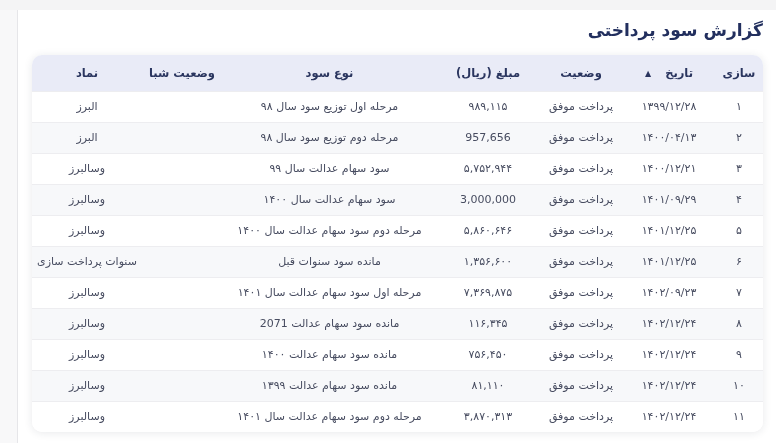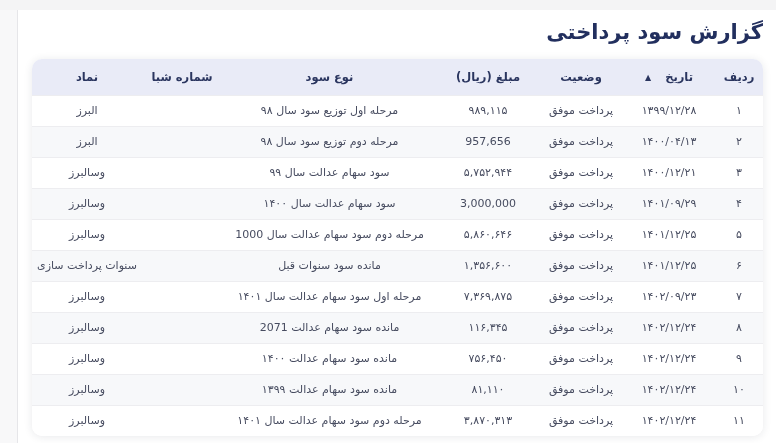--- a/index.html
+++ b/index.html
@@ -16,21 +16,21 @@
   }
   .scrollbar-track {
     position: absolute; top: 10px; bottom: 0; left: 0; width: 18px;
     background: #f8f8f9; border-right: 1px solid #e6e6e9;
   }
   .content {
     position: absolute; top: 10px; right: 0; width: 758px; bottom: 0;
     direction: rtl;
   }
   .page-title {
-    font-size: 21px; font-weight: bold; color: #222f5e;
+    font-size: 17px; font-weight: bold; color: #222f5e;
     text-align: right;
     margin: 10px 13px 15px 0;
   }
   .card {
     margin: 0 13px 0 14px;
     background: #ffffff;
     border-radius: 10px;
     box-shadow: 0 1px 8px rgba(30,35,60,0.10);
     overflow: hidden;
   }
@@ -78,26 +78,26 @@
 
 <div class="viewport">
   <div class="top-strip"></div>
   <div class="scrollbar-track"></div>
   <div class="content">
     <h1 class="page-title">گزارش سود پرداختی</h1>
     <div class="card">
       <table>
         <thead>
           <tr id="header-row">
-              <th><span>ردیف</span></th>
+              <th><span>سازی</span></th>
               <th><span>تاریخ</span><span class="sort-icon">▲</span></th>
               <th><span>وضعیت</span></th>
               <th><span>مبلغ (ریال)</span></th>
               <th><span>نوع سود</span></th>
-              <th><span>شماره شبا</span></th>
+              <th><span>وضعیت شبا</span></th>
               <th><span>نماد</span></th>
             </tr>
         </thead>
         <tbody id="table-body">
             <tr>
               <td class="num">۱</td>
               <td class="num">۱۳۹۹/۱۲/۲۸</td>
               <td>پرداخت موفق</td>
               <td class="num">۹۸۹,۱۱۵</td>
               <td>مرحله اول توزیع سود سال ۹۸</td>
@@ -129,21 +129,21 @@
               <td class="num">3,000,000</td>
               <td>سود سهام عدالت سال ۱۴۰۰</td>
               <td></td>
               <td>وسالبرز</td>
             </tr>
             <tr>
               <td class="num">۵</td>
               <td class="num">۱۴۰۱/۱۲/۲۵</td>
               <td>پرداخت موفق</td>
               <td class="num">۵,۸۶۰,۶۴۶</td>
-              <td>مرحله دوم سود سهام عدالت سال 1000</td>
+              <td>مرحله دوم سود سهام عدالت سال ۱۴۰۰</td>
               <td></td>
               <td>وسالبرز</td>
             </tr>
             <tr>
               <td class="num">۶</td>
               <td class="num">۱۴۰۱/۱۲/۲۵</td>
               <td>پرداخت موفق</td>
               <td class="num">۱,۳۵۶,۶۰۰</td>
               <td>مانده سود سنوات قبل</td>
               <td></td>

